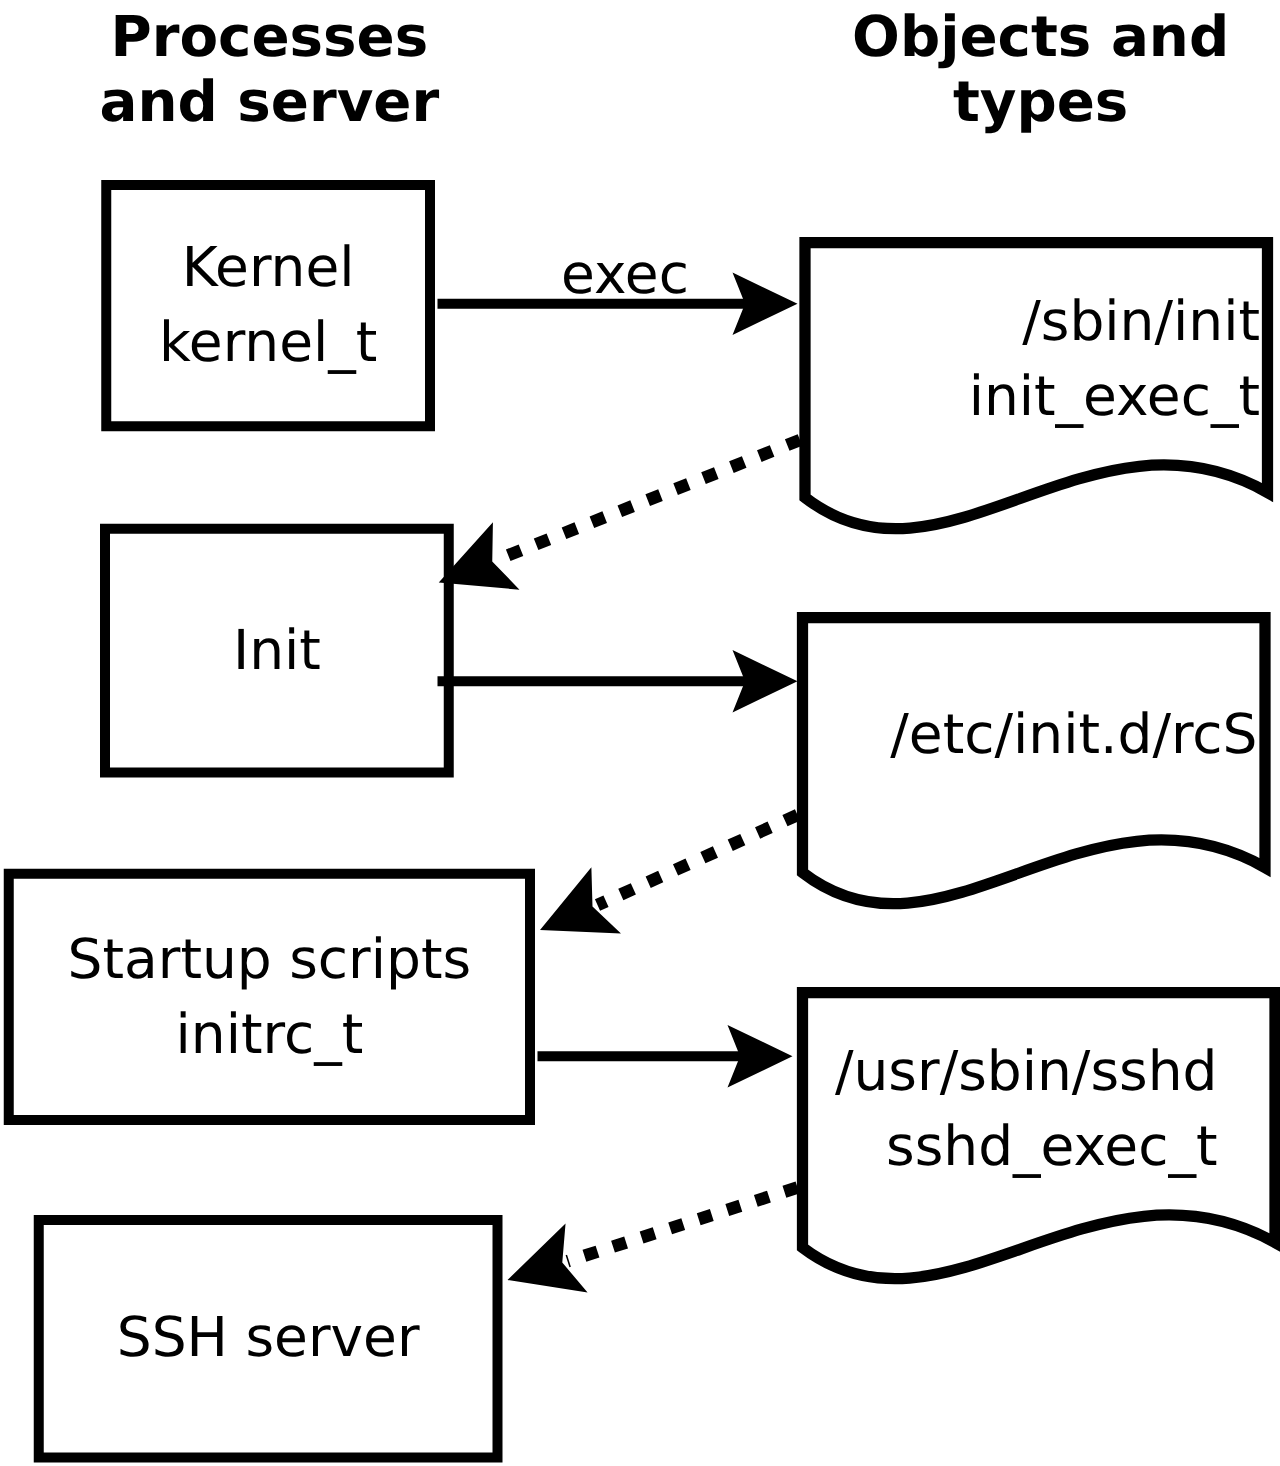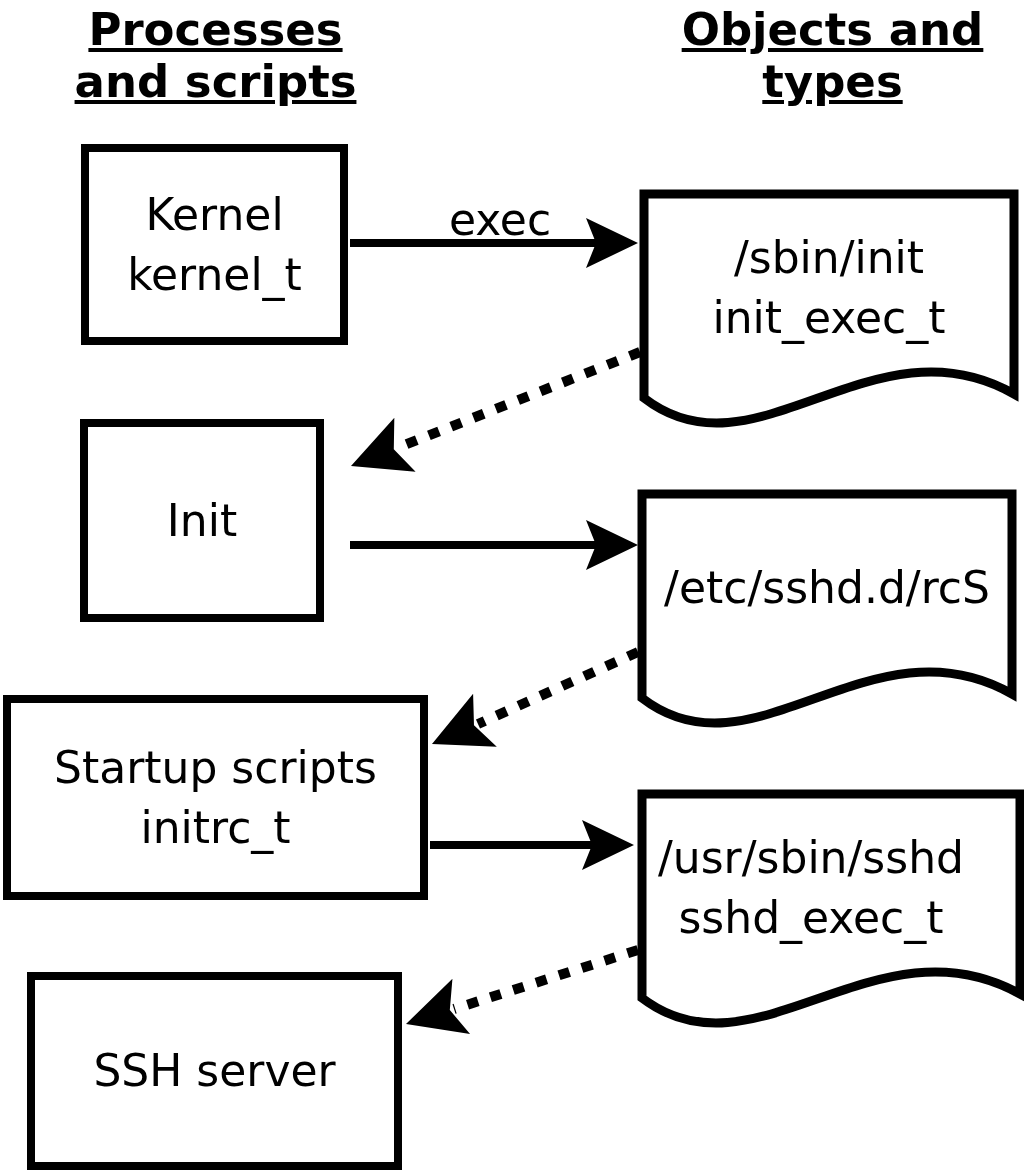--- a/index.html
+++ b/index.html
@@ -24,46 +24,45 @@
   }
   .col-header {
     position: absolute;
     top: 4px;
     width: 395px;
     text-align: center;
     font-weight: bold;
     font-size: 45px;
     line-height: 52px;
     z-index: 3;
-    text-decoration: underline;
   }
   .col-header.left  { left: 18px; }
   .col-header.right { left: 635px; }
   .pbox {
     position: absolute;
     box-sizing: border-box;
     border: 8px solid #000000;
     background: #ffffff;
     display: flex;
     flex-direction: column;
     align-items: center;
     justify-content: center;
     font-size: 44px;
     line-height: 60px;
     z-index: 1;
   }
   .pbox-kernel { left: 81px;  top: 144px; width: 267px; height: 201px; }
-  .pbox-init   { left: 80px;  top: 419px; width: 244px; height: 203px; gap: 36px; }
+  .pbox-init   { left: 80px;  top: 419px; width: 283px; height: 203px; gap: 36px; }
   .pbox-initrc { left: 3px;   top: 695px; width: 425px; height: 205px; }
   .pbox-sshd   { left: 27px;  top: 972px; width: 375px; height: 198px; gap: 29px; }
   .doc-label {
     position: absolute;
     display: flex;
     flex-direction: column;
-    align-items: center;
+    align-items: flex-end;
     justify-content: center;
     text-align: center;
     font-size: 44px;
     line-height: 60px;
     z-index: 3;
   }
   .doc-label-1 { left: 650px; top: 198px; width: 358px; height: 180px; }
   .doc-label-2 { left: 648px; top: 498px; width: 358px; height: 180px; }
   .doc-label-3 { left: 648px; top: 798px; width: 326px; height: 180px; }
   .edge-label {
@@ -119,34 +118,34 @@
 
     <line x1="638" y1="652" x2="478" y2="724" stroke="#000000" stroke-width="10" stroke-dasharray="11 13"></line>
     <polygon points="0,0 -58,-29 -46,0 -58,29" transform="translate(432,744) rotate(155.9)" fill="#000000"></polygon>
 
     <line x1="638" y1="950" x2="454" y2="1009" stroke="#000000" stroke-width="10" stroke-dasharray="11 13"></line>
     <polygon points="0,0 -58,-29 -46,0 -58,29" transform="translate(406,1024) rotate(162.3)" fill="#000000"></polygon>
   </svg>
 
   <div class="col-header left">
     <div>Processes</div>
-    <div>and scripts</div>
+    <div>and server</div>
   </div>
   <div class="col-header right">
     <div>Objects and</div>
     <div>types</div>
   </div>
 
   <div class="edge-label">exec</div>
 
   <div class="doc-label doc-label-1">
     <div>/sbin/init</div>
     <div>init_exec_t</div>
   </div>
   <div class="doc-label doc-label-2">
-    <div>/etc/sshd.d/rcS</div>
+    <div>/etc/init.d/rcS</div>
   </div>
   <div class="doc-label doc-label-3">
     <div>/usr/sbin/sshd</div>
     <div>sshd_exec_t</div>
   </div>
 
 </div>
 
 </body></html>

